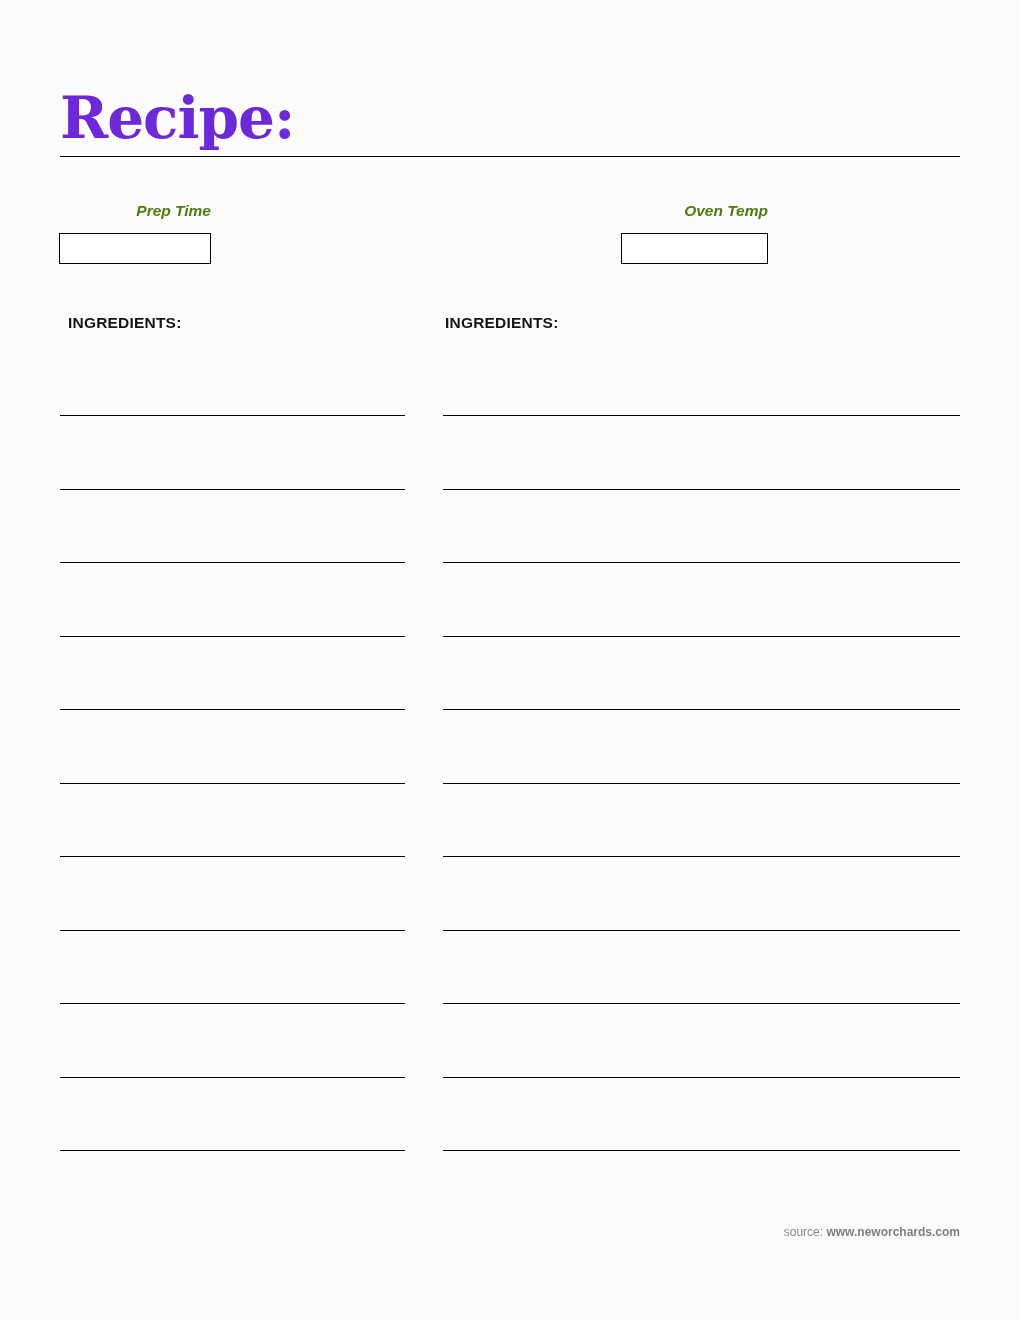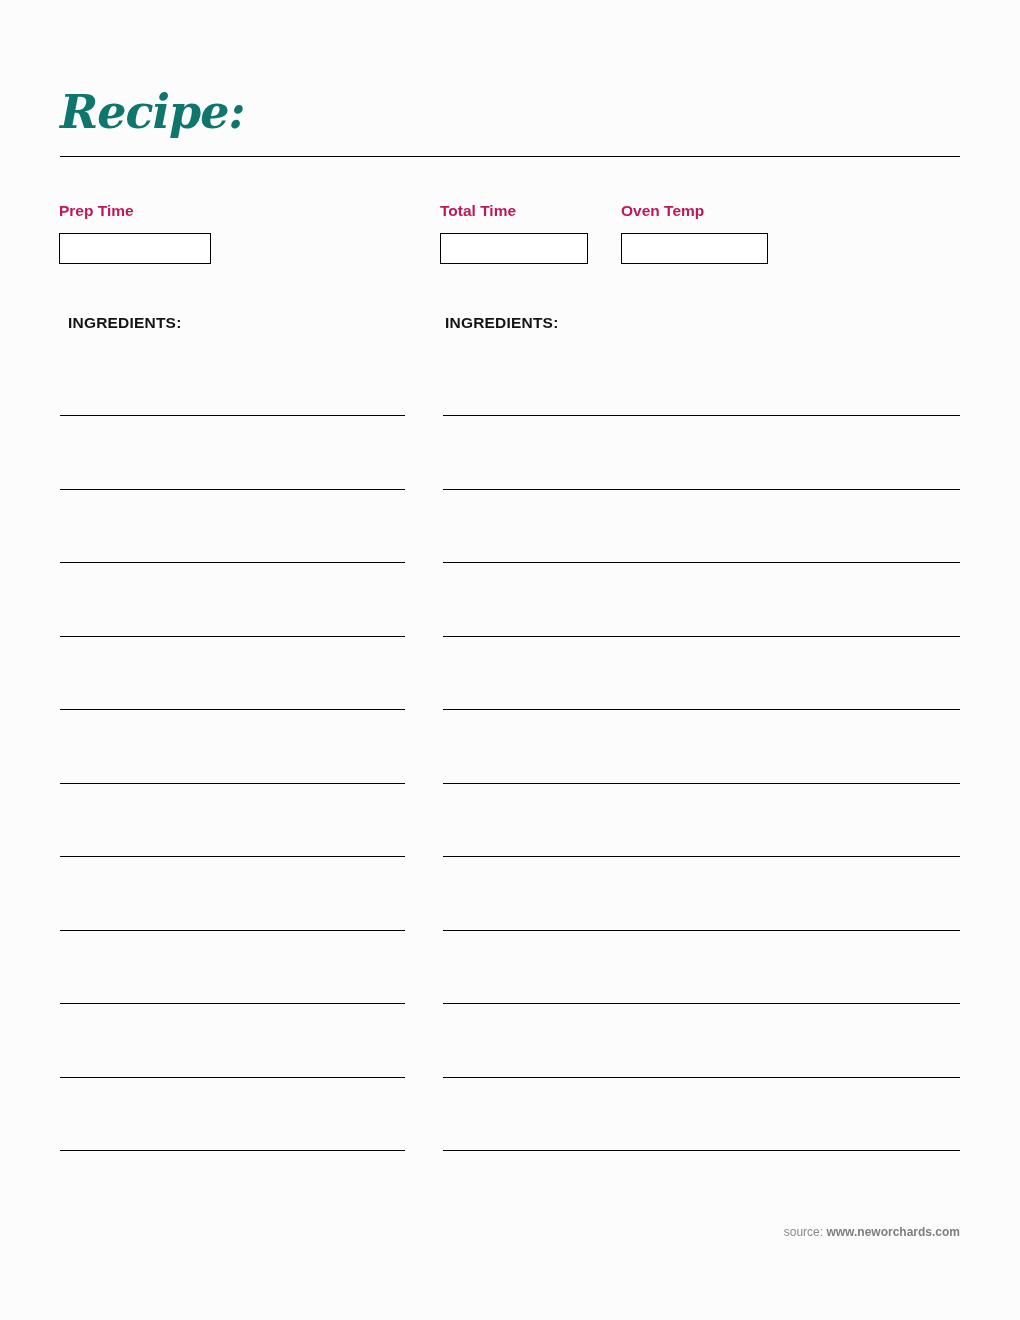--- a/index.html
+++ b/index.html
@@ -22,24 +22,23 @@
 
   
   .title-block {
     position: absolute;
     left: 60px;
     top: 88px;
     width: 900px;
   }
   .title-text {
     font-family: "DejaVu Serif", "Liberation Serif", serif;
-    font-size: 46px;
+    font-size: 58px;
     font-weight: bold;
-    font-style: italic;
-    color: #0f766e;
+    color: #6d28d9;
     line-height: 1.05;
     letter-spacing: -1px;
     white-space: nowrap;
   }
   .title-rule {
     position: absolute;
     left: 0;
     top: 68px;
     width: 900px;
     height: 0;
@@ -54,25 +53,26 @@
     width: 902px;
     height: 70px;
   }
   .meta-field {
     position: absolute;
     top: 0;
   }
   .meta-label {
     font-size: 15.5px;
     font-weight: bold;
-    color: #be185d;
-    text-align: left;
+    color: #4d7c0f;
+    text-align: right;
     line-height: 1;
     width: 100%;
     white-space: nowrap;
+    font-style: italic;
   }
   .meta-box {
     margin-top: 14px;
     height: 31px;
     border: 1.6px solid #000000;
     background: #ffffff;
     box-sizing: border-box;
     width: 100%;
     padding: 0 6px;
     font-family: "Liberation Sans", sans-serif;
@@ -140,24 +140,20 @@
   </div>
 
   <div class="meta-row">
 
     <div class="meta-field mf-prep">
       <div class="meta-label">Prep Time</div>
       <input class="meta-box" type="text" value="" style="">
     </div>
 
 
-    <div class="meta-field mf-total">
-      <div class="meta-label">Total Time</div>
-      <input class="meta-box" type="text" value="" style="">
-    </div>
 
     <div class="meta-field mf-oven">
       <div class="meta-label">Oven Temp</div>
       <input class="meta-box" type="text" value="" style="">
     </div>
 
 
   </div>
 
   <div class="section-head sh-ingredients">INGREDIENTS:</div>

